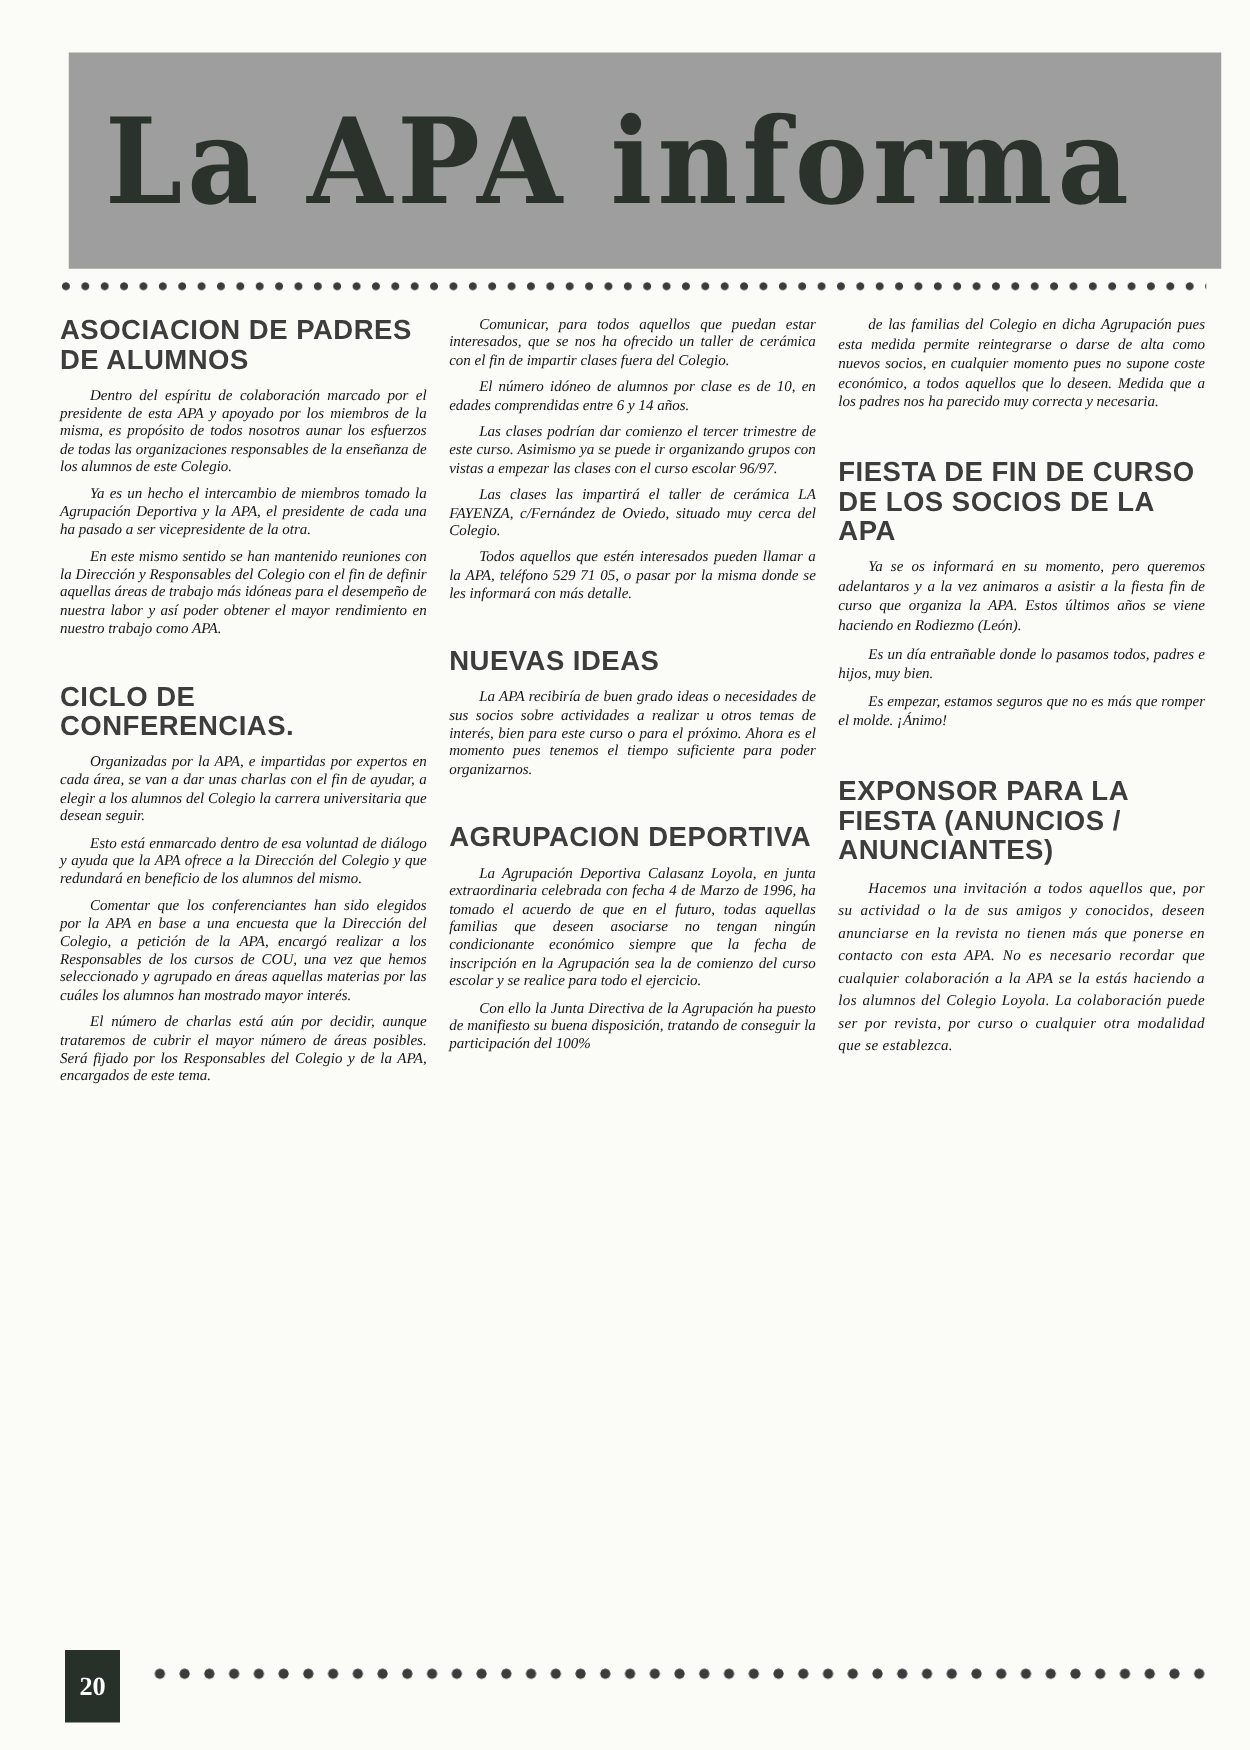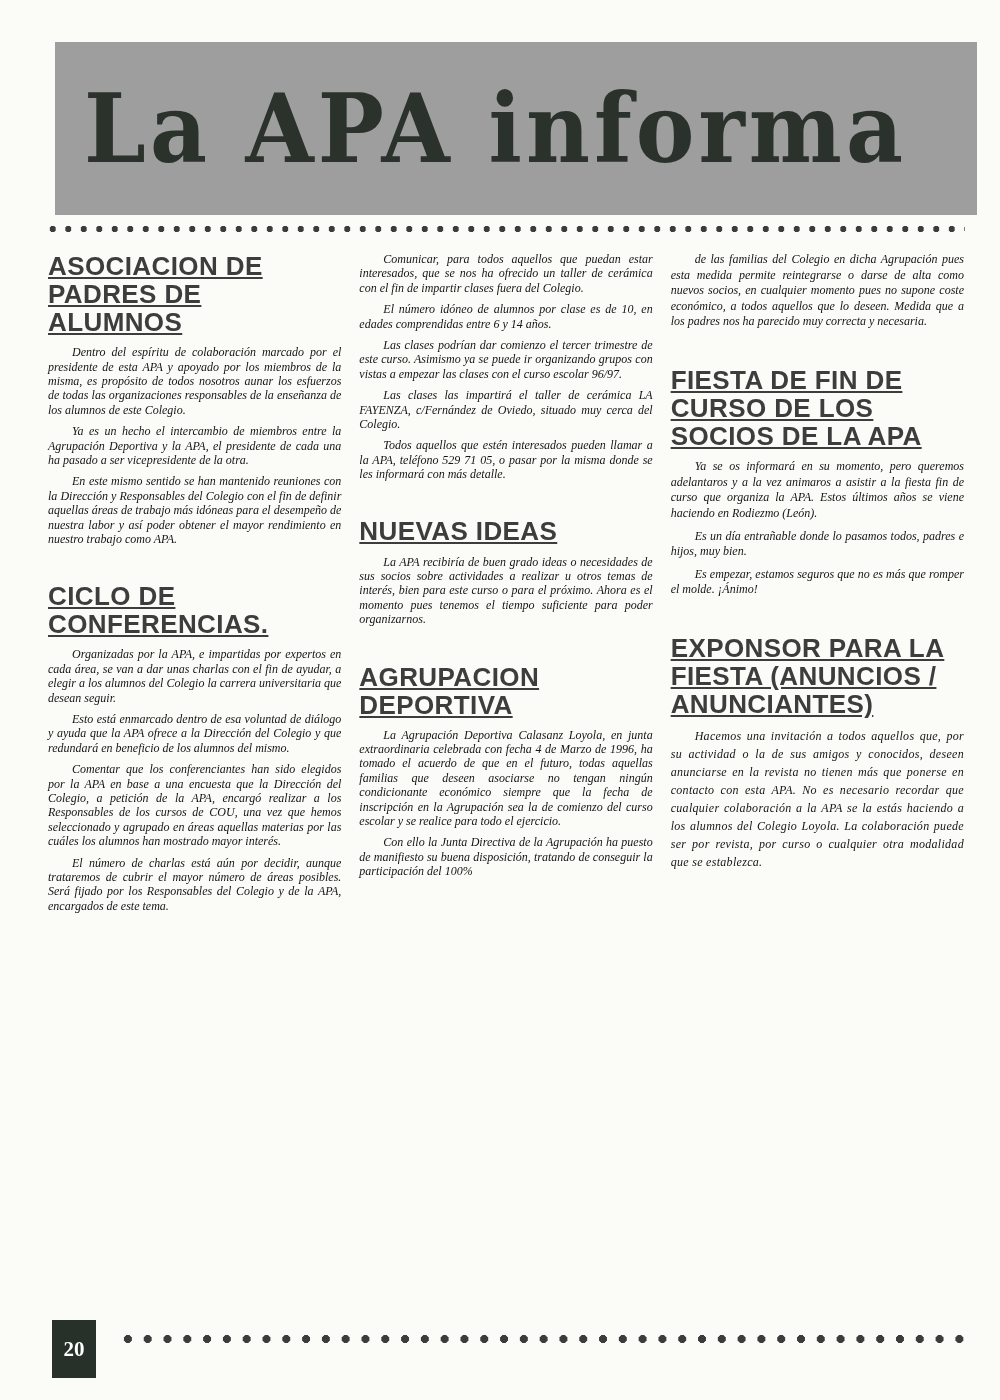--- a/index.html
+++ b/index.html
@@ -41,26 +41,25 @@
   }
   
   .columns{
     position:absolute;left:48px;top:252px;width:916px;
     display:flex;gap:18px;
   }
   .col{flex:1;min-width:0;}
   h2{
     font-family:"Liberation Sans",sans-serif;
     font-weight:900;
-    font-size:26px;
+    font-size:22px;
     line-height:1.08;
     letter-spacing:0.4px;
     color:var(--heading-text,#3d3d3d);
     margin:0 0 9px 0;
-    text-decoration:underline;
   }
   section + section h2{margin-top:36px;}
   p{
     font-size:12px;
     line-height:1.2;
     text-align:justify;
     text-indent:24px;
     margin:0 0 7px 0;
     font-style:italic;
   }
@@ -85,21 +84,21 @@
 </div>
 
 <div class="dotted top-dots"></div>
 
 <div class="columns">
 
   <div class="col col-1">
     <section>
       <h2>ASOCIACION DE PADRES DE ALUMNOS</h2>
       <p>Dentro del espíritu de colaboración marcado por el presidente de esta APA y apoyado por los miembros de la misma, es propósito de todos nosotros aunar los esfuerzos de todas las organizaciones responsables de la enseñanza de los alumnos de este Colegio.</p>
-      <p>Ya es un hecho el intercambio de miembros entre la Agrupación Deportiva y la APA, el presidente de cada una ha pasado a ser vicepresidente de la otra.</p>
+      <p>Ya es un hecho el intercambio de miembros tomado la Agrupación Deportiva y la APA, el presidente de cada una ha pasado a ser vicepresidente de la otra.</p>
       <p>En este mismo sentido se han mantenido reuniones con la Dirección y Responsables del Colegio con el fin de definir aquellas áreas de trabajo más idóneas para el desempeño de nuestra labor y así poder obtener el mayor rendimiento en nuestro trabajo como APA.</p>
     </section>
     <section>
       <h2>CICLO DE CONFERENCIAS.</h2>
       <p>Organizadas por la APA, e impartidas por expertos en cada área, se van a dar unas charlas con el fin de ayudar, a elegir a los alumnos del Colegio la carrera universitaria que desean seguir.</p>
       <p>Esto está enmarcado dentro de esa voluntad de diálogo y ayuda que la APA ofrece a la Dirección del Colegio y que redundará en beneficio de los alumnos del mismo.</p>
       <p>Comentar que los conferenciantes han sido elegidos por la APA en base a una encuesta que la Dirección del Colegio, a petición de la APA, encargó realizar a los Responsables de los cursos de COU, una vez que hemos seleccionado y agrupado en áreas aquellas materias por las cuáles los alumnos han mostrado mayor interés.</p>
       <p>El número de charlas está aún por decidir, aunque trataremos de cubrir el mayor número de áreas posibles. Será fijado por los Responsables del Colegio y de la APA, encargados de este tema.</p>
     </section>
   </div>

